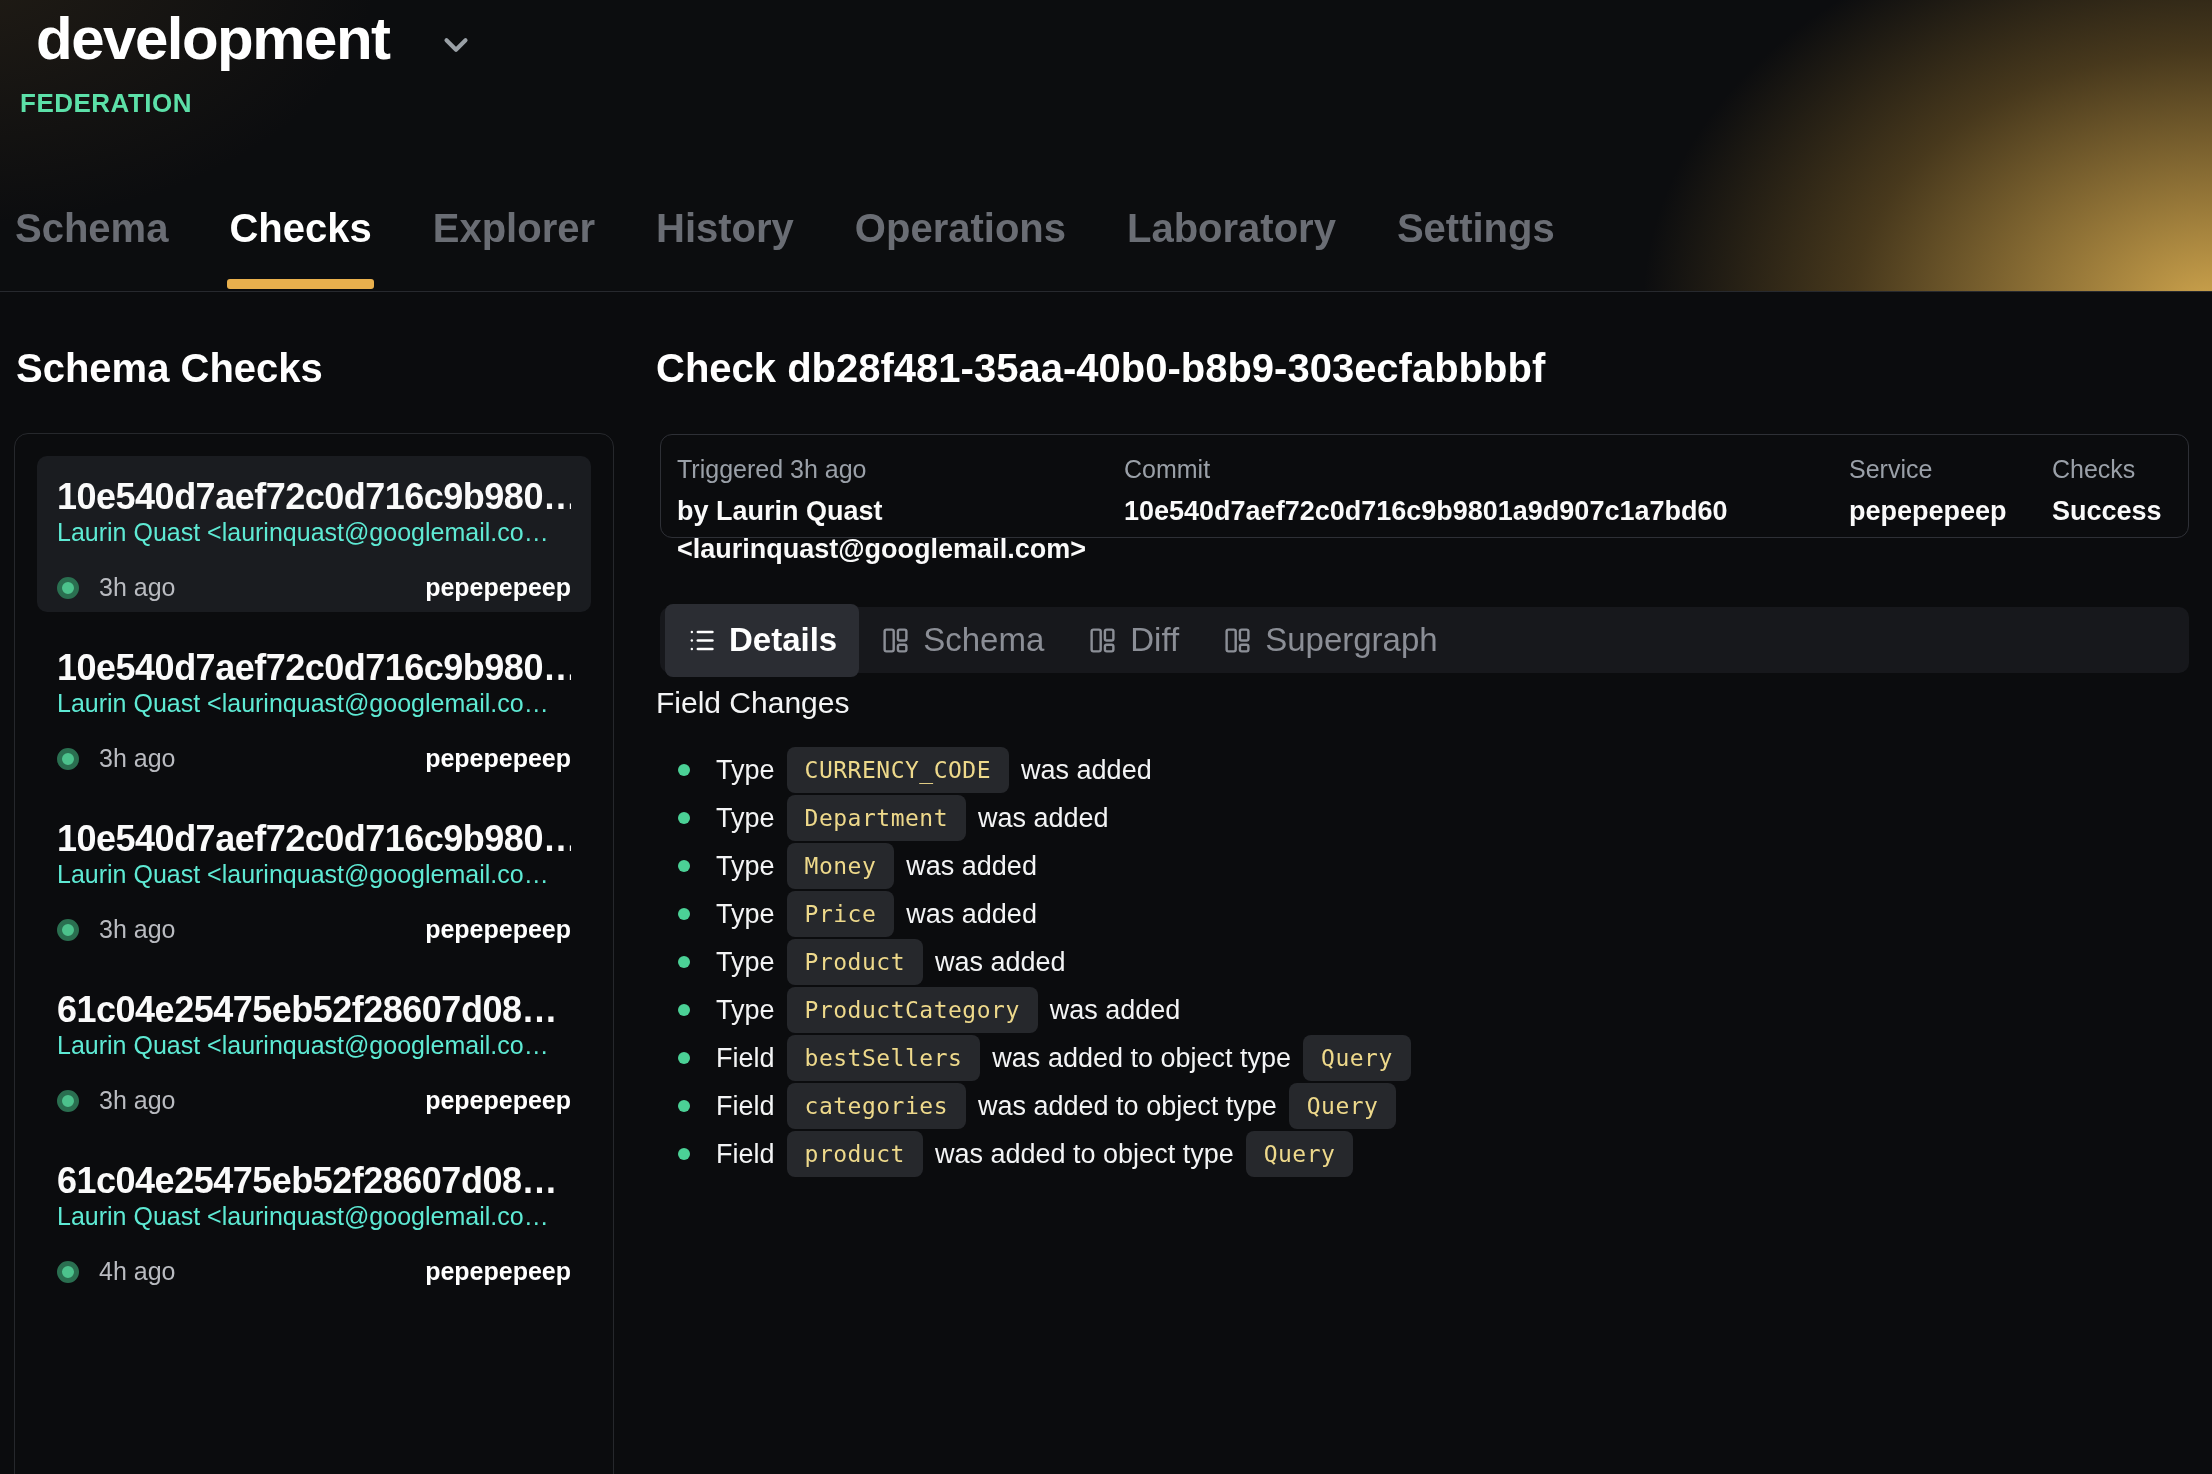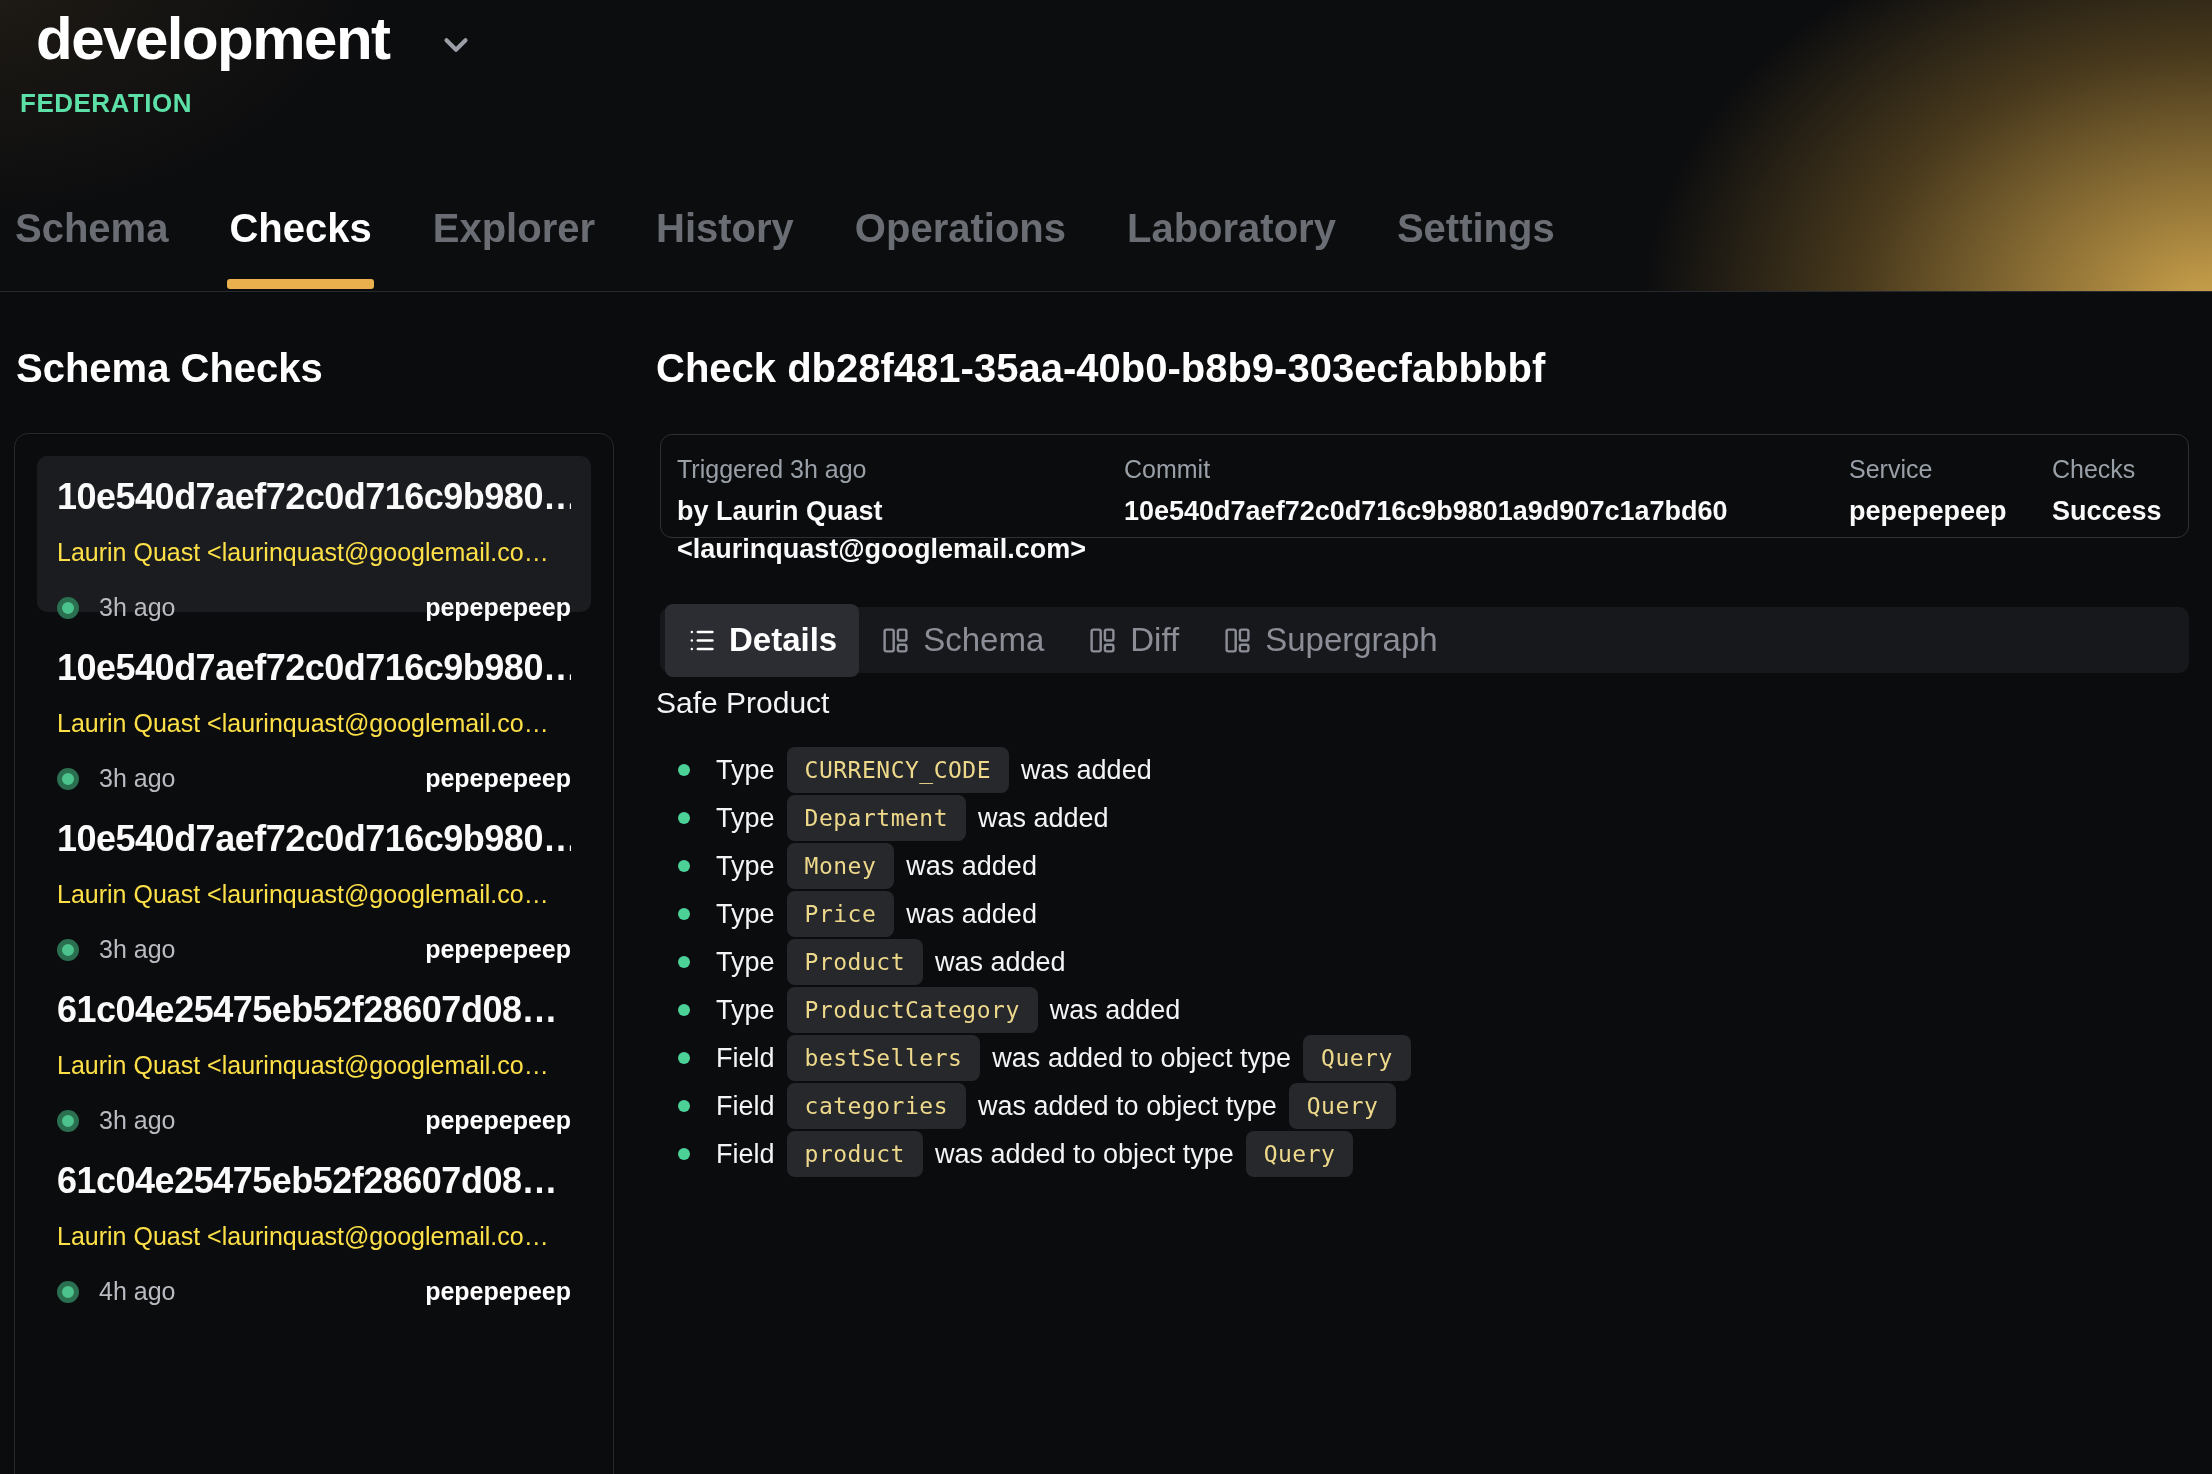--- a/index.html
+++ b/index.html
@@ -46,21 +46,21 @@
   .checks-panel {
     position:absolute; left:14px; top:433px; width:600px; height:1200px;
     border:1px solid #26282c; border-radius:14px; padding:22px;
   }
   .check-item { border-radius:10px; padding:18px 20px; margin-bottom:15px; height:156px; cursor:pointer; }
   .check-item.selected { background:#1a1c20; }
   .check-title {
     font-size:36px; font-weight:700; letter-spacing:-0.5px;
     white-space:nowrap; overflow:hidden; margin-top:2px; color:#fafafa;
   }
-  .check-author { font-size:25px; color:#fde047; margin-top:20px; white-space:nowrap; overflow:hidden; }
+  .check-author { font-size:25px; color:#5eead4; margin-top:0; white-space:nowrap; overflow:hidden; }
   .check-meta { display:flex; justify-content:space-between; align-items:center; margin-top:26px; }
   .meta-left { display:flex; align-items:center; gap:20px; }
   .status-dot {
     width:22px; height:22px; border-radius:50%;
     background:var(--dot-green,#4cc28c); border:5px solid #2a6f50;
   }
   .check-time { font-size:25px; color:#b9bbc0; }
   .check-service { font-size:25px; font-weight:700; color:#fff; }
 
   
@@ -241,21 +241,21 @@
         <svg viewBox="0 0 24 24" fill="none" stroke="currentColor" stroke-width="2" stroke-linejoin="round">
           <rect x="3" y="3" width="7.5" height="18" rx="1.5"></rect>
           <rect x="14" y="3" width="7" height="9" rx="1.5"></rect>
           <rect x="14" y="15.5" width="7" height="5.5" rx="1.5"></rect>
         </svg>
       </span>
       <span>Supergraph</span>
     </div>
   </div>
 
-<h3 class="changes-heading">Safe Product</h3>
+<h3 class="changes-heading">Field Changes</h3>
 <ul class="changes-list">
     <li>
       <span class="bullet"></span>
       <span class="seg-text">Type</span>
       <span class="chip">CURRENCY_CODE</span>
       <span class="seg-text">was added</span>
     </li>
     <li>
       <span class="bullet"></span>
       <span class="seg-text">Type</span>

